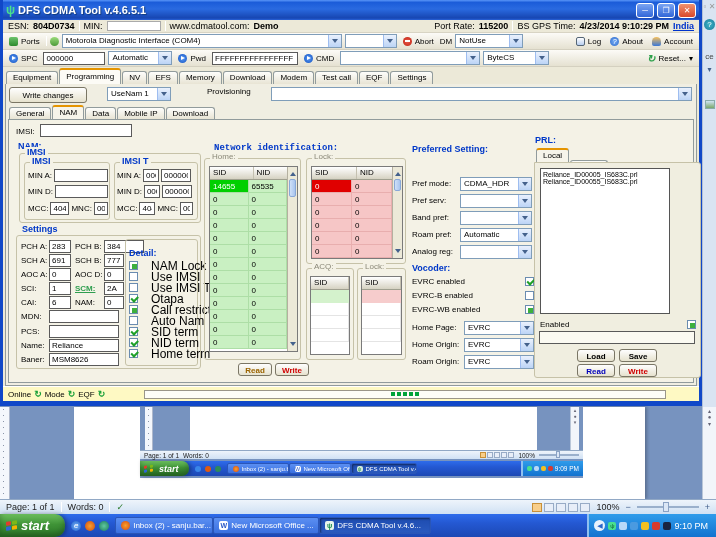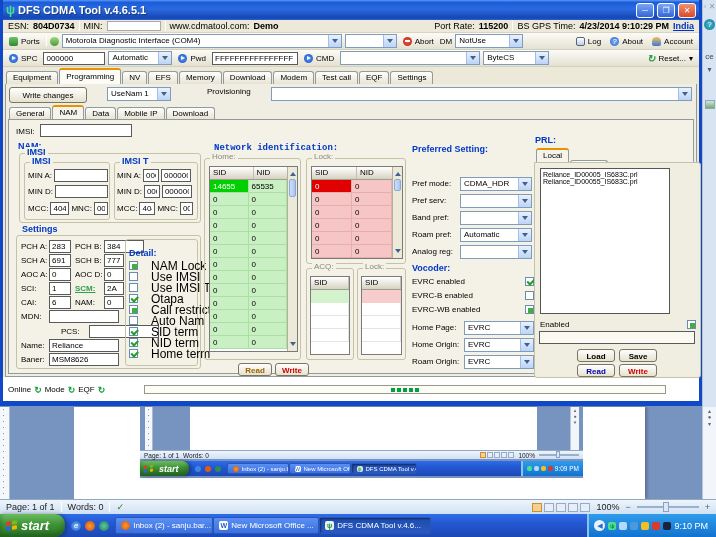--- a/index.html
+++ b/index.html
@@ -90,22 +90,22 @@
   .selr{background:#e00000 !important;color:#fff;}
   .vsb{position:absolute;top:0;right:0;bottom:0;width:10px;background:#ece9d8;border-left:1px solid #b4b0a0;}
   .vsb .ar{position:absolute;left:2px;width:0;height:0;border:3px solid transparent;}
   .vsb .up{top:2px;border-bottom:4px solid #44618c;}
   .vsb .dn{bottom:2px;border-top:4px solid #44618c;}
   .vsb .th{position:absolute;left:1px;right:1px;top:12px;height:18px;background:linear-gradient(90deg,#cfe0f8,#a8c4ee);border:1px solid #88a8d8;border-radius:2px;}
 
   .rbtn{position:absolute;height:13px;border:1px solid #7a7665;border-radius:3px;
     background:linear-gradient(#fefefe,#e6e2ce);font-size:8px;font-weight:bold;text-align:center;line-height:11px;}
 
-  .sbar{height:24px;flex:none;display:flex;align-items:center;gap:3px;font-size:8px;padding:0 5px;
-    background:#ffffff;border-top:1px solid #fff;}
+  .sbar{height:15px;flex:none;display:flex;align-items:center;gap:3px;font-size:8px;padding:0 5px;
+    background:#fef9c3;border-top:1px solid #fff;}
   .gic{color:#18a038;font-size:9px;font-weight:bold;line-height:10px;}
   .inset{flex:1;height:9px;margin:0 28px 0 36px;border:1px solid #9a968a;background:#fdfdf8;
     display:flex;align-items:center;justify-content:center;gap:2px;}
   .dot{width:4px;height:4px;background:#00a33a;}
 
   
   .ruler{position:absolute;background:#f4f7fc;border-right:1px solid #aeb8cc;}
   .ruler::after{content:"";position:absolute;left:3px;top:2px;bottom:2px;width:1px;
     background:repeating-linear-gradient(180deg,#8a94a8 0 1px,transparent 1px 6px);}
   .page{position:absolute;background:#fff;box-shadow:2px 0 3px rgba(0,0,0,.25);}
@@ -399,21 +399,21 @@
               <span class="lb" style="width:26px;">CAI:</span>
               <input class="fld" style="width: 22px;" value="6">
               <span class="lb" style="width:27px;margin-left:2px;">NAM:</span>
               <input class="fld" style="width: 20px;" value="0">
             </div>
           <div class="frow" style="left:4px;top:74px;">
               <span class="lb" style="width:26px;">MDN:</span>
               <input class="fld" style="width: 70px;" value="">
             </div>
           <div class="frow" style="left:4px;top:89px;">
-              <span class="lb" style="width:26px;margin-left:40px;">PCS:</span>
+              <span class="lb" style="width:26px;">PCS:</span>
               <input class="fld" style="width: 70px;" value="">
             </div>
           <div class="frow" style="left:4px;top:103px;">
               <span class="lb" style="width:26px;">Name:</span>
               <input class="fld" style="width: 70px;" value="Reliance">
             </div>
           <div class="frow" style="left:4px;top:117px;">
               <span class="lb" style="width:26px;">Baner:</span>
               <input class="fld" style="width: 70px;" value="MSM8626">
             </div>

